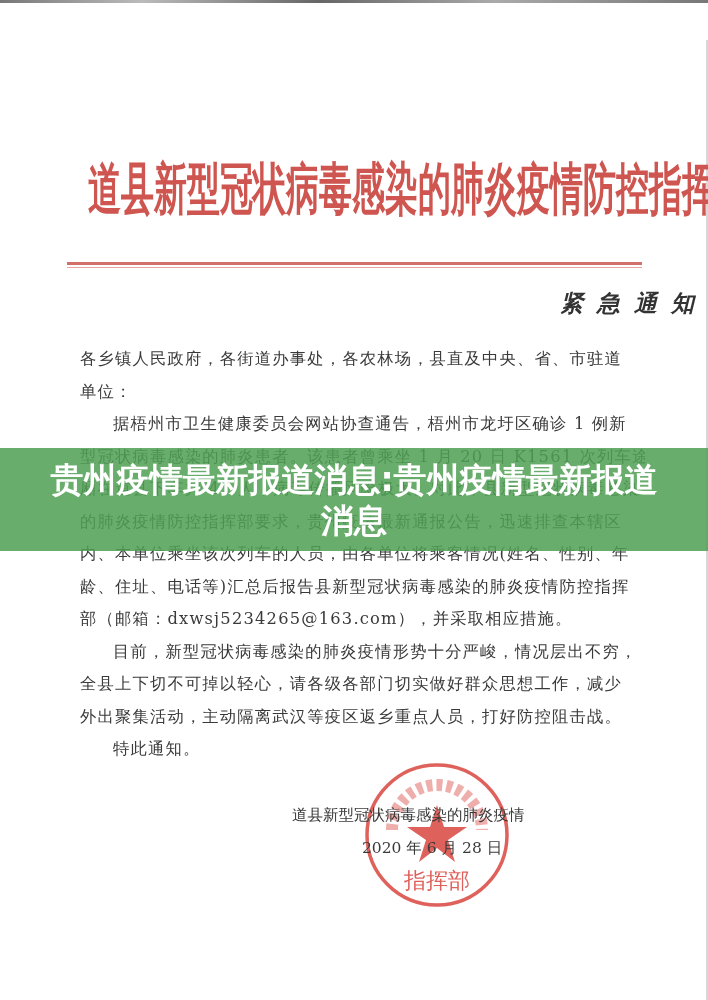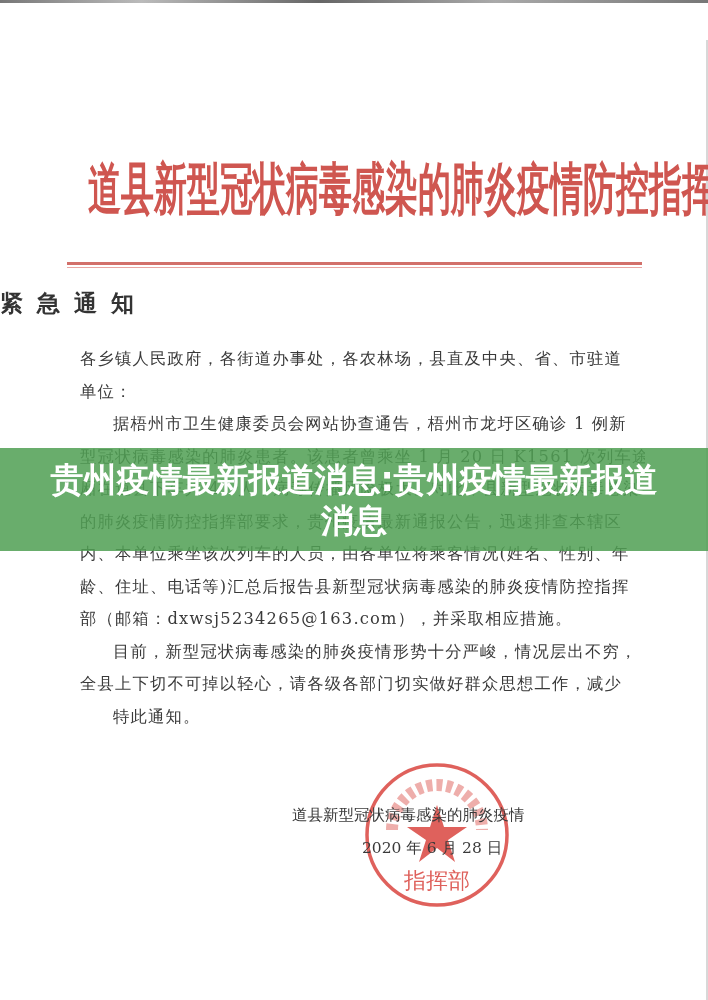--- a/index.html
+++ b/index.html
@@ -25,22 +25,22 @@
   }
   .rule-thick {
     position: absolute; left: 67px; top: 262px; width: 575px; height: 3px;
     background: #d2706a;
   }
   .rule-thin {
     position: absolute; left: 67px; top: 267px; width: 575px; height: 1px;
     background: #e8a6a2;
   }
   .notice-title {
-    position: absolute; left: 0; width: 708px; top: 288px; text-align: left;
-    font-size: 23px; font-weight: bold; color: #333; letter-spacing: 14px;
+    position: absolute; left: 0; width: 708px; top: 288px; text-align: right;
+    font-size: 23px; font-weight: bold; color: #333; letter-spacing: 14px; font-style: italic;
   }
   .body-text {
     position: absolute; left: 80px; width: 565px; top: 343px;
     font-size: 16.3px; line-height: 32.5px; color: #3a3a3a;
     text-align: justify; letter-spacing: 1.2px;
   }
   .line { display: block; white-space: nowrap; overflow: hidden; }
   .indent { padding-left: 33px; }
   .signature {
     position: absolute; left: 292px; top: 800px; width: 270px;
@@ -82,20 +82,21 @@
   <span class="line">单位：</span>
   <span class="line indent">据梧州市卫生健康委员会网站协查通告，梧州市龙圩区确诊 1 例新</span>
   <span class="line">型冠状病毒感染的肺炎患者。该患者曾乘坐 1 月 20 日 K1561 次列车途经</span>
   <span class="line">厢在道县下车共 41 人，病毒传播风险极大。对此，县新型冠状病毒感染</span>
   <span class="line">的肺炎疫情防控指挥部要求，贵州疫情最新通报公告，迅速排查本辖区</span>
   <span class="line">内、本单位乘坐该次列车的人员，由各单位将乘客情况(姓名、性别、年</span>
   <span class="line">龄、住址、电话等)汇总后报告县新型冠状病毒感染的肺炎疫情防控指挥</span>
   <span class="line">部（邮箱：dxwsj5234265@163.com），并采取相应措施。</span>
   <span class="line indent">目前，新型冠状病毒感染的肺炎疫情形势十分严峻，情况层出不穷，</span>
   <span class="line">全县上下切不可掉以轻心，请各级各部门切实做好群众思想工作，减少</span>
+  <span class="line">外出聚集活动，主动隔离武汉等疫区返乡重点人员，打好防控阻击战。</span>
   <span class="line indent">特此通知。</span>
 </div>
 
 <svg class="seal" viewBox="0 0 150 150">
   <circle cx="75" cy="75" r="70" fill="none" stroke="#d9453f" stroke-width="3.5" opacity="0.85"></circle>
   <path d="M30 70 A45 45 0 0 1 120 70" fill="none" stroke="#e06b66" stroke-width="12" stroke-dasharray="6 4" opacity="0.55"></path>
   <polygon points="75,45 82,67 105,67 86,80 93,102 75,88 57,102 64,80 45,67 68,67" fill="#d9453f" opacity="0.85"></polygon>
   <text x="75" y="128" text-anchor="middle" font-size="22" fill="#d9453f" opacity="0.85" font-family="DejaVu Serif, serif">指挥部</text>
 </svg>
 

